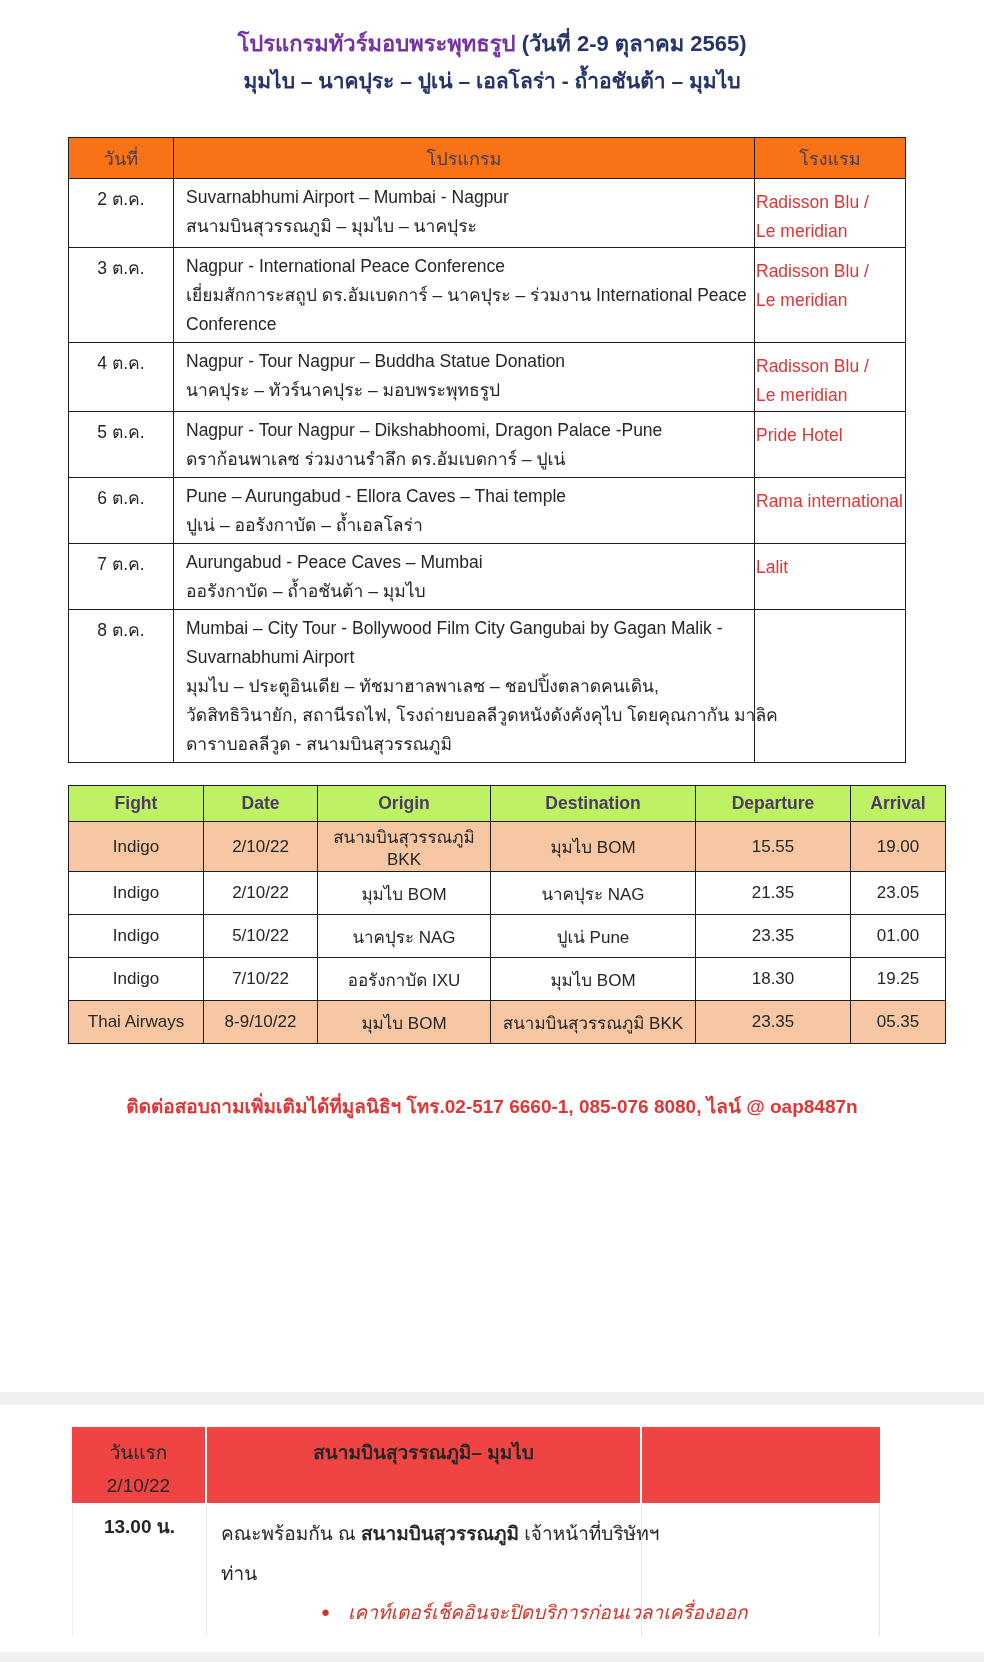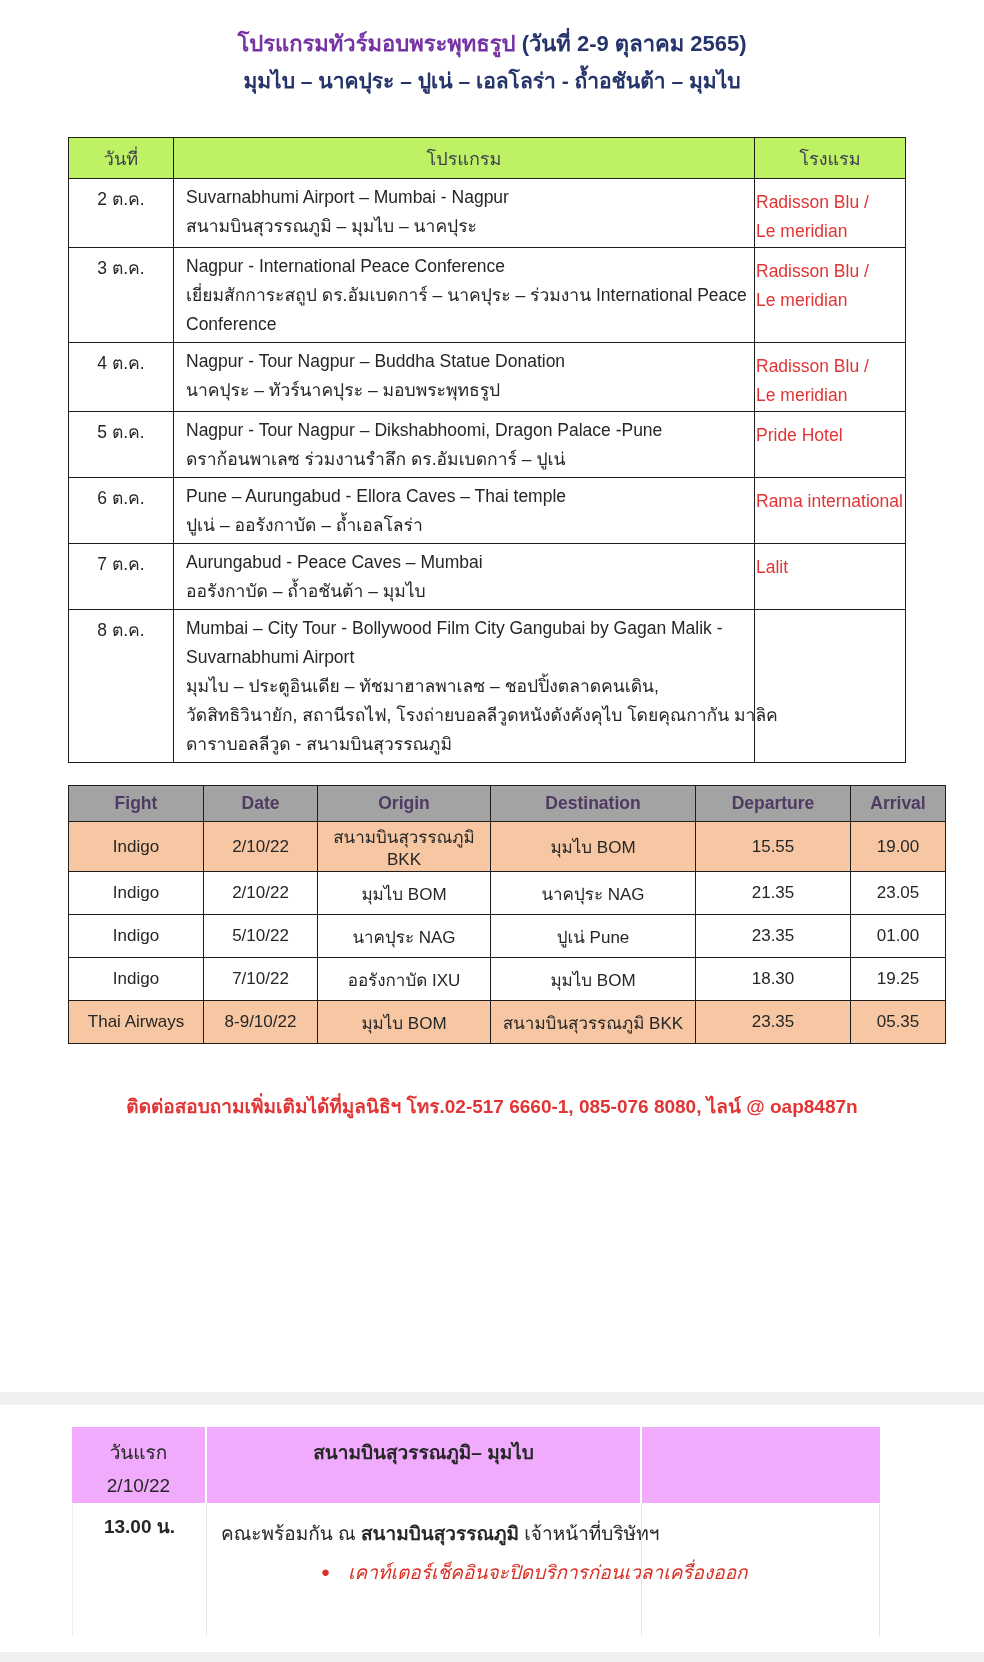--- a/index.html
+++ b/index.html
@@ -13,52 +13,52 @@
   .red{color:#E23434;}
   .title{position:absolute;top:26px;left:0;width:100%;text-align:center;font-size:22px;font-weight:bold;}
   .subtitle{position:absolute;top:64px;left:0;width:100%;text-align:center;font-size:21px;font-weight:bold;}
 
   
   table.program{
     position:absolute;top:137px;left:68px;width:828px;
     border-collapse:collapse;table-layout:fixed;font-size:17.5px;
   }
   table.program th,table.program td{border:1.5px solid #1e1e1e;vertical-align:top;}
-  table.program th{height:38px;vertical-align:middle;background:#bef264;font-weight:normal;color:#3d3d52;font-size:18px;}
+  table.program th{height:38px;vertical-align:middle;background:#f97316;font-weight:normal;color:#3d3d52;font-size:18px;}
   table.program .c1{width:102px;}
   table.program .c2{width:578px;}
   table.program .c3{width:148px;}
   td.cell-date{text-align:center;padding-top:6px;line-height:29px;}
   td.cell-prog{padding:4px 12px 3px 12px;line-height:29px;}
   td.cell-hotel{text-align:left;padding-top:9px;line-height:29px;color:#E23434;}
   .pline{line-height:29px;white-space:nowrap;}
   .hline{line-height:29px;}
 
   
   table.flights{
     position:absolute;top:785px;left:68px;width:877px;
     border-collapse:collapse;table-layout:fixed;font-size:17px;
   }
   table.flights th,table.flights td{border:1.5px solid #1e1e1e;text-align:center;vertical-align:middle;}
-  table.flights th{height:33px;background:#a3a3a3;color:#4F3A63;font-weight:bold;font-size:17.5px;}
+  table.flights th{height:33px;background:#bef264;color:#4F3A63;font-weight:bold;font-size:17.5px;}
   table.flights td{height:40px;background:#ffffff;}
   table.flights tr.hl td{background:#F6C7A2;}
 
   
   .contact{position:absolute;top:1091px;left:0;width:100%;text-align:center;
     font-size:19px;font-weight:bold;color:#E23434;}
 
   
   .pagebreak{position:absolute;top:1392px;left:0;width:984px;height:13px;background:#EFF0F0;}
   .bottom-strip{position:absolute;top:1652px;left:0;width:984px;height:10px;background:#EFF0F0;}
 
   
   .itin{position:absolute;top:1427px;left:72px;width:808px;height:225px;overflow:hidden;font-size:19px;}
   .itin-header{display:flex;height:76px;}
-  .ih-cell{background:#f0abfc;}
+  .ih-cell{background:#ef4444;}
   .ih-day{width:133px;text-align:center;padding-top:9px;line-height:33px;border-right:2px solid #ffffff;}
   .ih-title{width:433px;text-align:center;padding-top:9px;line-height:33px;font-weight:bold;border-right:2px solid #ffffff;}
   .ih-empty{flex:1;}
   .itin-body{position:relative;display:flex;height:133px;border-left:1px solid #ededed;border-right:1px solid #f1e5bd;}
   .ib-time{width:133px;text-align:center;padding-top:8px;font-weight:bold;border-right:1px solid #e7e7e7;}
   .ib-desc{flex:1;padding:11px 0 0 14px;line-height:40px;}
   .ib-line{line-height:40px;}
   .ib-bullet{color:#D93025;font-style:italic;padding-left:100px;line-height:38px;white-space:nowrap;}
   .bullet-dot{font-style:normal;font-size:15px;margin-right:18px;position:relative;top:-2px;}
   .col3-line{position:absolute;left:568px;top:0;bottom:0;width:1px;background:#f1e5bd;}
@@ -235,20 +235,21 @@
       </div>
       <div class="ih-cell ih-title">สนามบินสุวรรณภูมิ– มุมไบ</div>
       <div class="ih-cell ih-empty"></div>
     </div>
     <div class="itin-body">
       <div class="ib-time">13.00 น.</div>
       <div class="ib-desc">
         <div class="ib-line">
           <span>คณะพร้อมกัน ณ </span><b>สนามบินสุวรรณภูมิ</b><span> เจ้าหน้าที่บริษัทฯ</span>
         </div>
+        <div class="ib-line">ท่าน</div>
         <div class="ib-bullet">
           <span class="bullet-dot">●</span><span>เคาท์เตอร์เช็คอินจะปิดบริการก่อนเวลาเครื่องออก</span>
         </div>
 
       </div>
       <div class="col3-line"></div>
     </div>
   </div>
 
   <div class="bottom-strip"></div>

